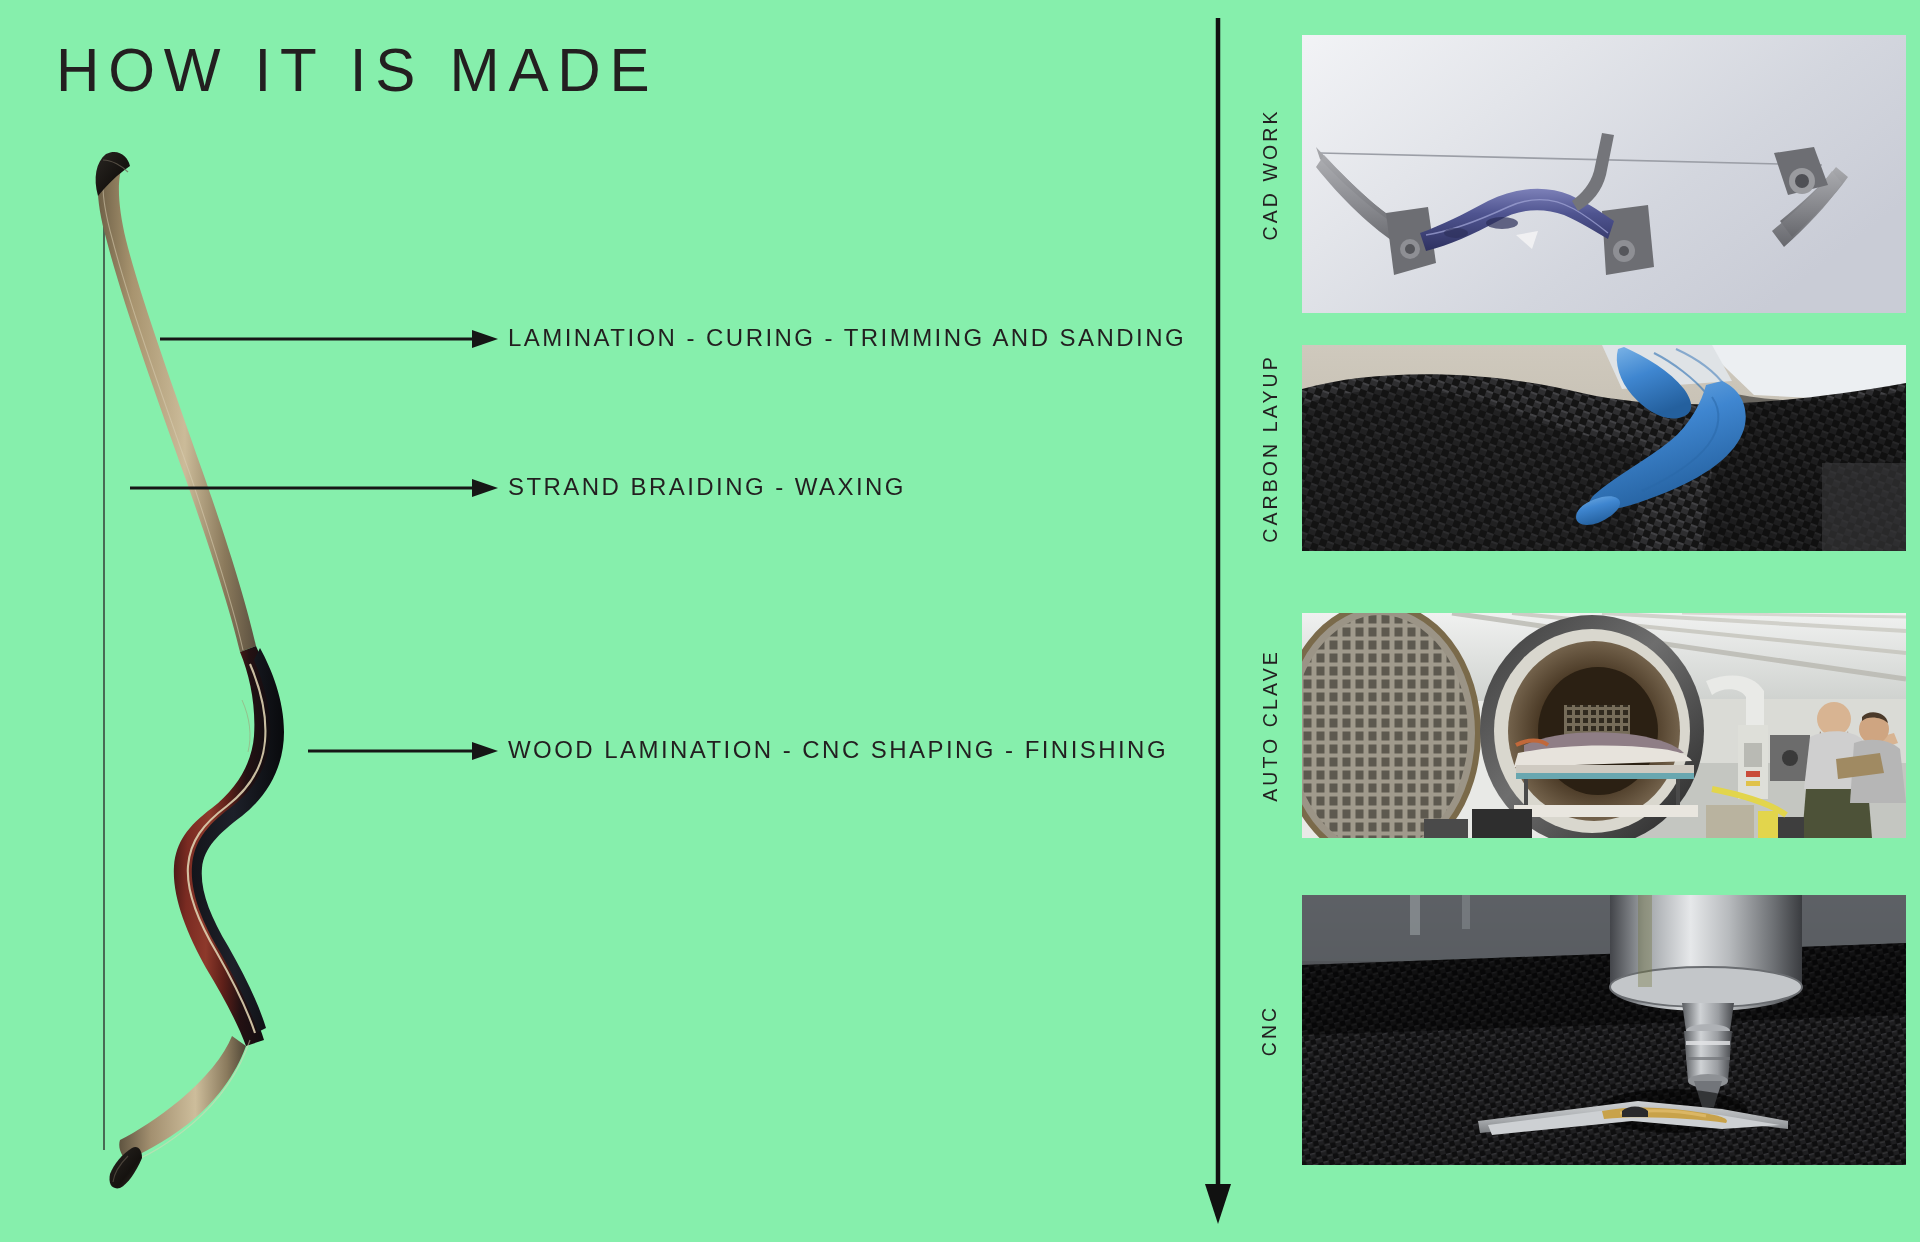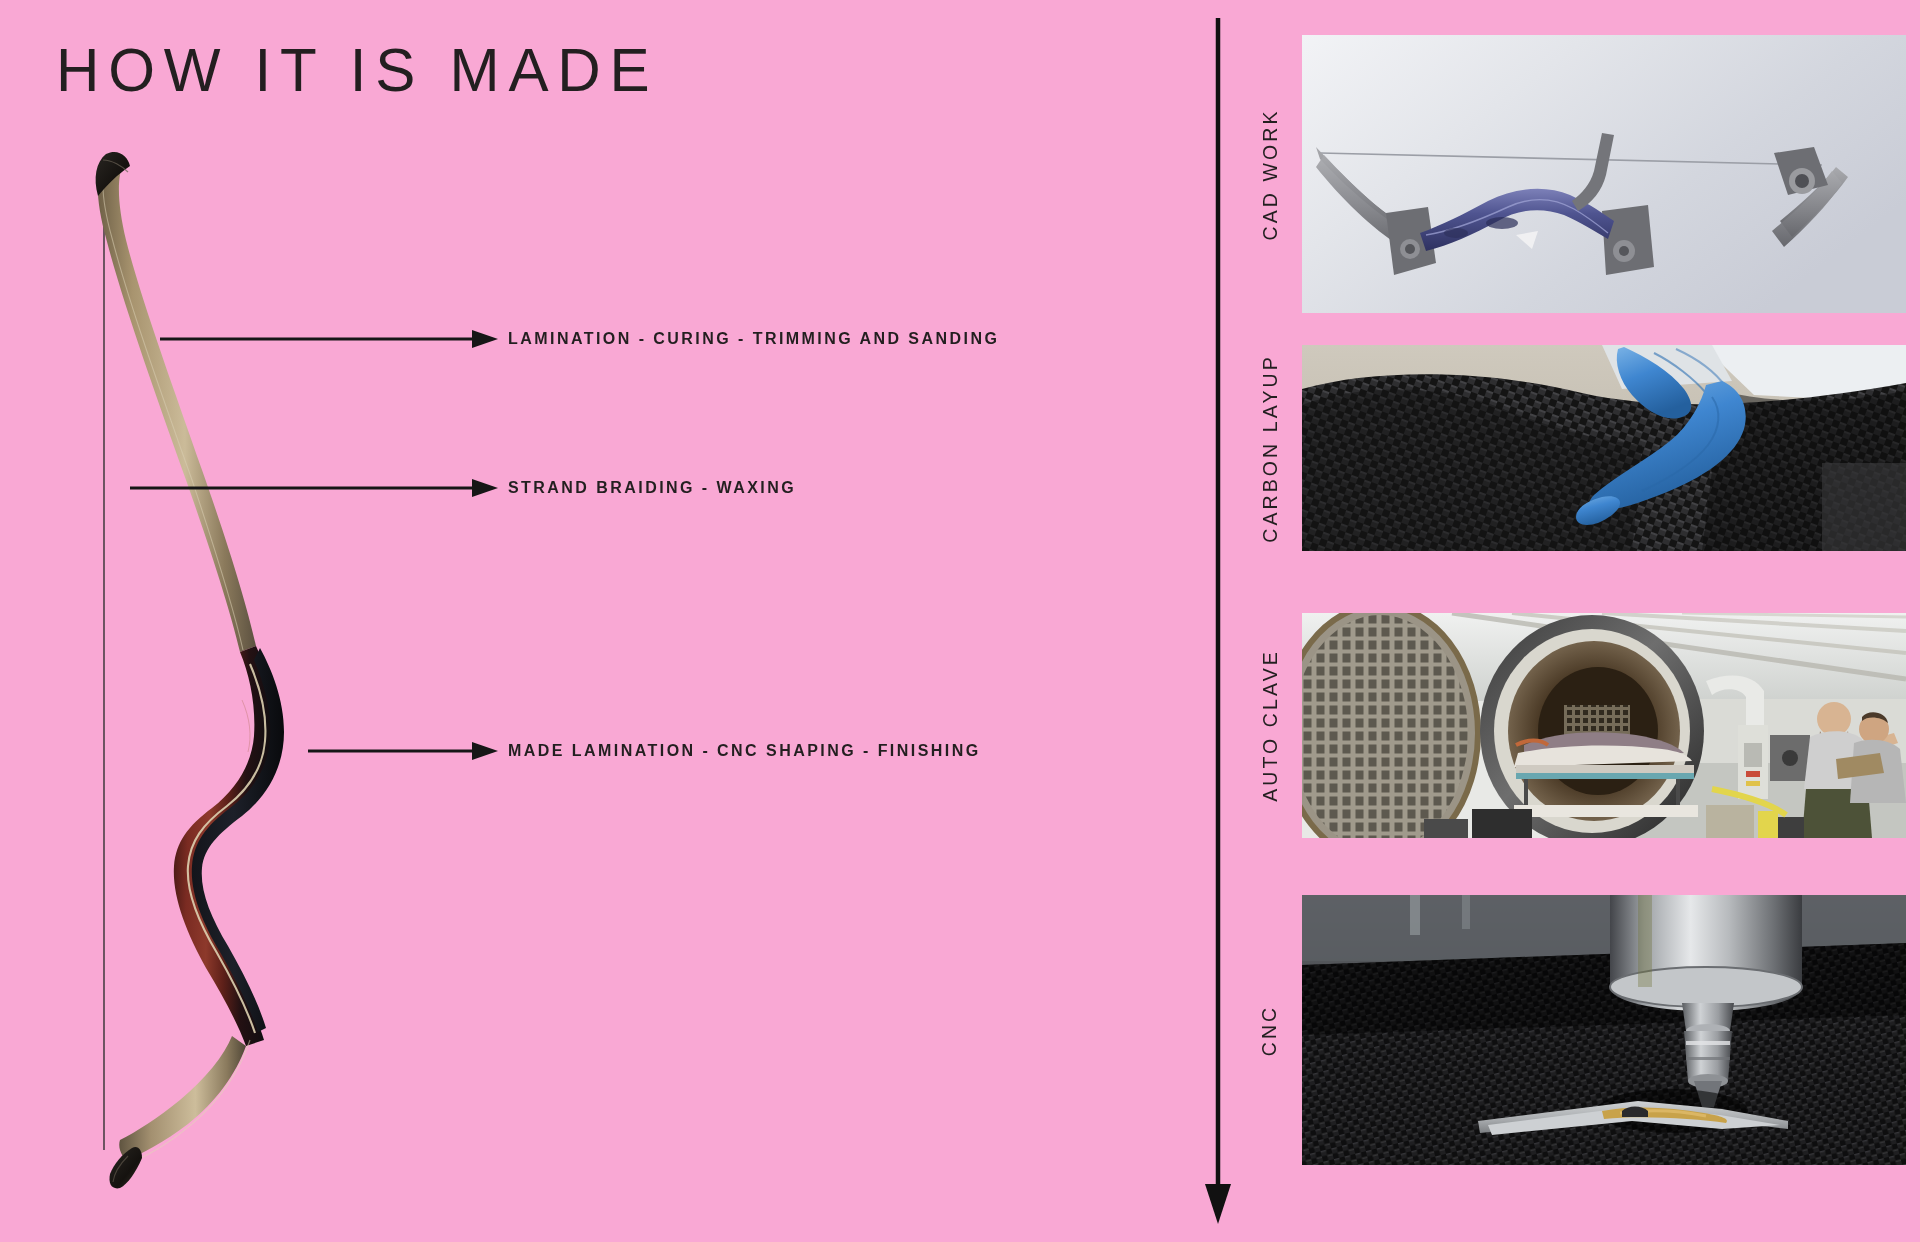--- a/index.html
+++ b/index.html
@@ -11,21 +11,21 @@
     width: 1920px;
     height: 1242px;
     font-family: "Liberation Sans", sans-serif;
     overflow: hidden;
     position: relative;
   }
 
   #page {
     position: absolute;
     inset: 0;
-    background: #f9a8d4;
+    background: #86efac;
   }
 
   
   #page-title {
     position: absolute;
     left: 56px;
     top: 34px;
     font-size: 62px;
     line-height: 72px;
     letter-spacing: 9px;
@@ -55,25 +55,25 @@
   .callout .leader {
     position: absolute;
     left: 0;
     top: 0;
     height: 34px;
   }
   .callout .callout-label {
     position: absolute;
     top: 50%;
     transform: translateY(-52%);
-    font-size: 16px;
+    font-size: 24px;
     letter-spacing: 2.45px;
     color: #231f20;
     white-space: nowrap;
-    font-weight: 700;
+    font-weight: 400;
   }
 
   #callout-1 { left: 160px; top: 322px; width: 1010px; }
   #callout-1 .callout-label { left: 348px; }
   #callout-2 { left: 130px; top: 471px; width: 1040px; }
   #callout-2 .callout-label { left: 378px; text-align: center; }
   #callout-3 { left: 308px; top: 734px; width: 862px; }
   #callout-3 .callout-label { left: 200px; }
 
   
@@ -270,21 +270,21 @@
       <polygon points="342,8 368,17 342,26" fill="#161616"></polygon>
     </svg>
     <div class="callout-label">STRAND BRAIDING - WAXING</div>
   </div>
 
   <div class="callout" id="callout-3">
     <svg class="leader" width="192" height="34" viewBox="0 0 192 34">
       <line x1="0" y1="17" x2="164" y2="17" stroke="#161616" stroke-width="3.2"></line>
       <polygon points="164,8 190,17 164,26" fill="#161616"></polygon>
     </svg>
-    <div class="callout-label">MADE LAMINATION - CNC SHAPING - FINISHING</div>
+    <div class="callout-label">WOOD LAMINATION - CNC SHAPING - FINISHING</div>
   </div>
 
   <div id="process-arrow">
     <svg width="40" height="1206" viewBox="0 0 40 1206">
       <line x1="20" y1="0" x2="20" y2="1172" stroke="#111111" stroke-width="4.5"></line>
       <polygon points="7,1166 33,1166 20,1206" fill="#111111"></polygon>
     </svg>
   </div>
 
   <div id="stage-column">

